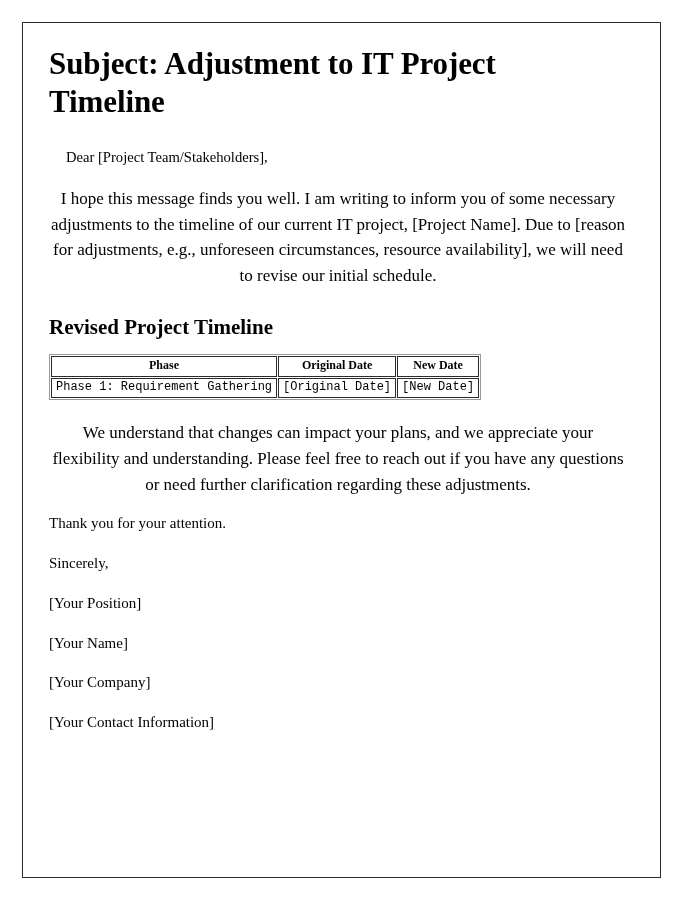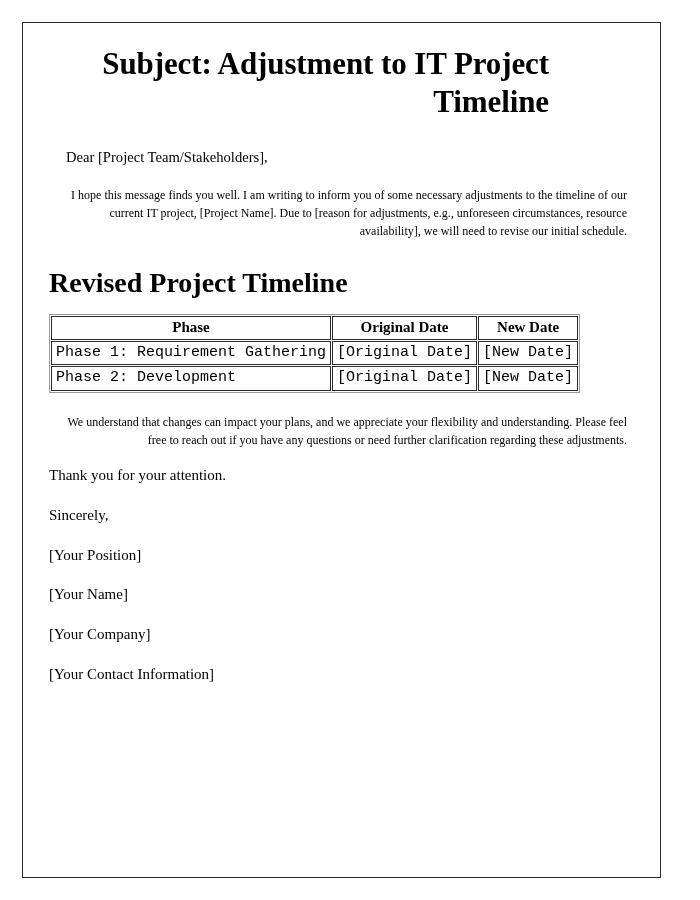--- a/index.html
+++ b/index.html
@@ -32,55 +32,54 @@
   }
 
   
   .doc-title {
     font-size: 31px;
     font-weight: bold;
     line-height: 1.22;
     margin: 0 0 26px 0;
     letter-spacing: -0.1px;
     max-width: 500px;
-    text-align: right;
   }
   .section-heading {
-    font-size: 28px;
+    font-size: 21px;
     font-weight: bold;
     line-height: 1.2;
     margin: 26px 0 14px 0;
   }
 
   
   .salutation {
     font-size: 14.6px;
     line-height: 1.45;
     margin: 0 0 18px 17px;
   }
   .para {
-    font-size: 12px;
+    font-size: 17px;
     line-height: 1.52;
     margin: 16px 0 16px 0;
     max-width: 578px;
-    text-align: right;
+    text-align: center;
   }
   .sig-line {
     font-size: 15px;
     line-height: 1.45;
     margin: 0 0 18px 0;
   }
 
   
   .timeline-table {
     border-collapse: separate;
     border-spacing: 1px;
     border: 1px solid #9a9a9a;
     margin: 0 0 20px 0;
-    font-size: 15px;
+    font-size: 12px;
     background: #ffffff;
     table-layout: fixed;
   }
   .timeline-table th,
   .timeline-table td {
     border: 1px solid #2b2b2b;
     padding: 1px 4px 2px 4px;
     line-height: 1.28;
     vertical-align: middle;
     white-space: nowrap;
@@ -123,25 +122,20 @@
           <th>Original Date</th>
           <th>New Date</th>
         </tr>
       </thead>
       <tbody>
         <tr>
           <td>Phase 1: Requirement Gathering</td>
           <td>[Original Date]</td>
           <td>[New Date]</td>
         </tr>
-        <tr>
-          <td>Phase 2: Development</td>
-          <td>[Original Date]</td>
-          <td>[New Date]</td>
-        </tr>
       </tbody>
     </table>
 
     <p class="para">We understand that changes can impact your plans, and we appreciate your flexibility and understanding. Please feel free to reach out if you have any questions or need further clarification regarding these adjustments.</p>
 
     <p class="sig-line">Thank you for your attention.</p>
 
     <p class="sig-line">Sincerely,</p>
 
     <p class="sig-line">[Your Position]</p>

